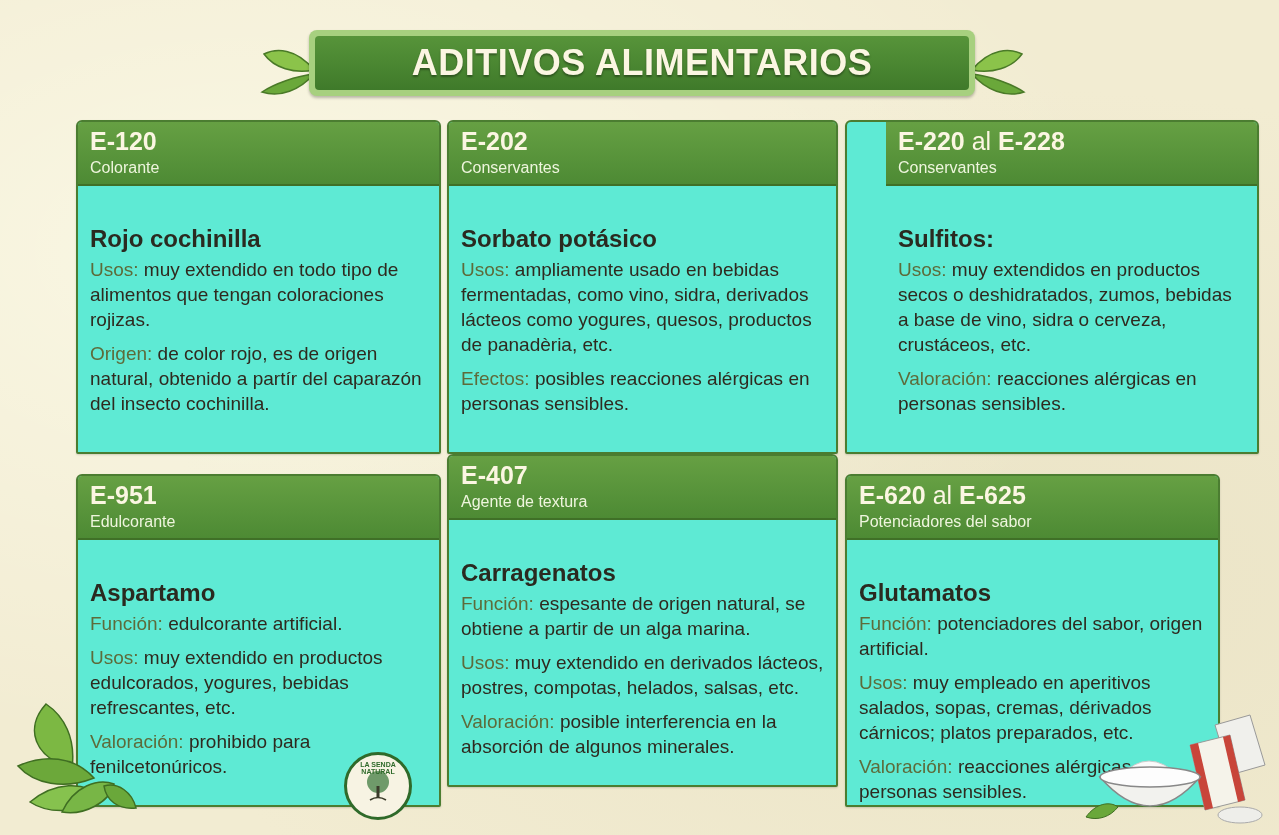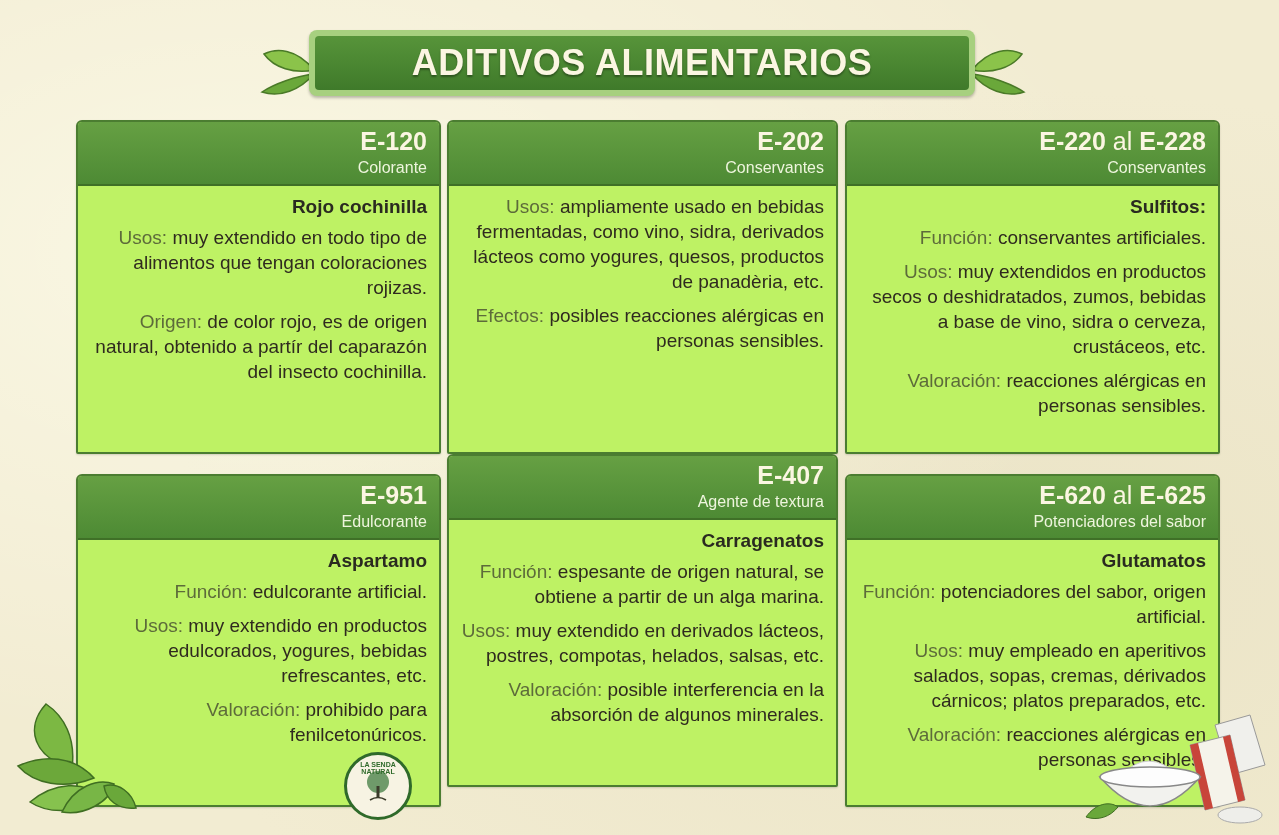--- a/index.html
+++ b/index.html
@@ -19,35 +19,34 @@
     position:absolute; left:6px; top:6px; right:6px; bottom:6px;
     background:linear-gradient(#57943a,#3f7a2a); border-radius:4px;
     display:flex; align-items:center; justify-content:center;
   }
   .banner-title {
     color:#fbf6e2; font-weight:bold; font-size:36px; letter-spacing:0.5px;
     text-shadow:0 2px 2px rgba(0,0,0,0.35);
   }
   .leaf-deco { position:absolute; }
   .card {
-    position:absolute; background:#bef264;
+    position:absolute; background:#5eead4;
     border:2px solid #4b7d31; border-radius:6px 6px 2px 2px; overflow:hidden;
     box-shadow:0 1px 2px rgba(0,0,0,0.15);
-    text-align:right;
   }
   .card-head {
     background:linear-gradient(#66a043,#4d8a34);
     height:64px; padding:6px 12px 0 12px; box-sizing:border-box;
     border-bottom:2px solid #3f7027;
   }
   .card-code { color:#fbf6e2; font-weight:bold; font-size:25px; line-height:27px; }
   .card-code .al { font-weight:normal; }
   .card-cat { color:#eef5dd; font-size:16px; line-height:26px; }
   .card-body { padding:8px 12px 0 12px; color:#2f2a1f; font-size:19px; line-height:25px; }
-  .card-sub { font-weight:bold; font-size:19px; margin-bottom:6px; color:#2a2a20; }
+  .card-sub { font-weight:bold; font-size:24px; margin-bottom:6px; color:#2a2a20;margin-top:32px; }
   .para { margin-bottom:9px; }
   .lbl { color:#5d6b3a; }
   .logo {
     position:absolute; left:344px; top:752px; width:68px; height:68px;
     border-radius:50%; background:#f7f3e3; border:3px solid #2f6a2a;
     box-sizing:border-box; display:flex; align-items:center; justify-content:center;
   }
   .logo-text { position:absolute; top:6px; width:100%; text-align:center; font-size:7px; font-weight:bold; color:#2f6a2a; }
 </style>
 </head>
@@ -79,33 +78,33 @@
     <div class="para"><span class="lbl">Origen:</span><span> de color rojo, es de origen natural, obtenido a partír del caparazón del insecto cochinilla.</span></div>
   </div>
 </div>
 
 <div class="card" style="left:447px;top:120px;width:387px;height:330px;">
   <div class="card-head">
     <div class="card-code">E-202</div>
     <div class="card-cat">Conservantes</div>
   </div>
   <div class="card-body">
+    <div class="card-sub">Sorbato potásico</div>
     <div class="para"><span class="lbl">Usos:</span><span> ampliamente usado en bebidas fermentadas, como vino, sidra, derivados lácteos como yogures, quesos, productos de panadèria, etc.</span></div>
     <div class="para"><span class="lbl">Efectos:</span><span> posibles reacciones alérgicas en personas sensibles.</span></div>
   </div>
 </div>
 
-<div class="card" style="left:845px;top:120px;width:371px;height:330px;">
+<div class="card" style="left:845px;top:120px;width:371px;height:330px;padding-left:39px;">
   <div class="card-head">
     <div class="card-code"><span>E-220</span><span class="al"> al </span><span>E-228</span></div>
     <div class="card-cat">Conservantes</div>
   </div>
   <div class="card-body">
     <div class="card-sub">Sulfitos:</div>
-    <div class="para"><span class="lbl">Función:</span><span> conservantes artificiales.</span></div>
     <div class="para"><span class="lbl">Usos:</span><span> muy extendidos en productos secos o deshidratados, zumos, bebidas a base de vino, sidra o cerveza, crustáceos, etc.</span></div>
     <div class="para"><span class="lbl">Valoración:</span><span> reacciones alérgicas en personas sensibles.</span></div>
   </div>
 </div>
 
 <div class="card" style="left:76px;top:474px;width:361px;height:329px;">
   <div class="card-head">
     <div class="card-code">E-951</div>
     <div class="card-cat">Edulcorante</div>
   </div>

